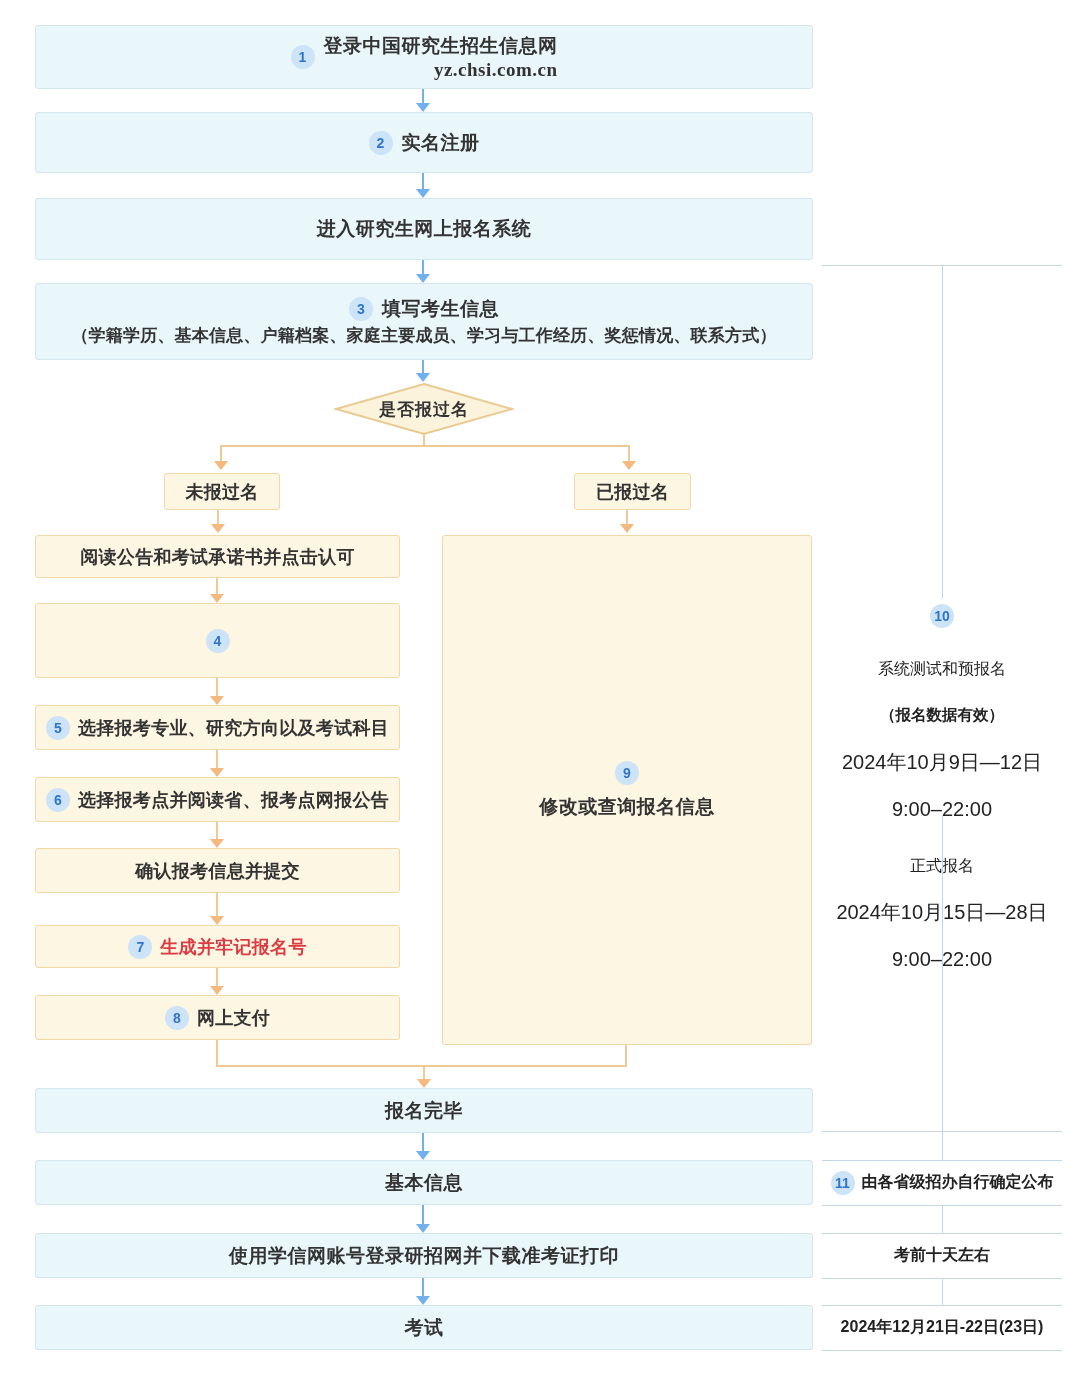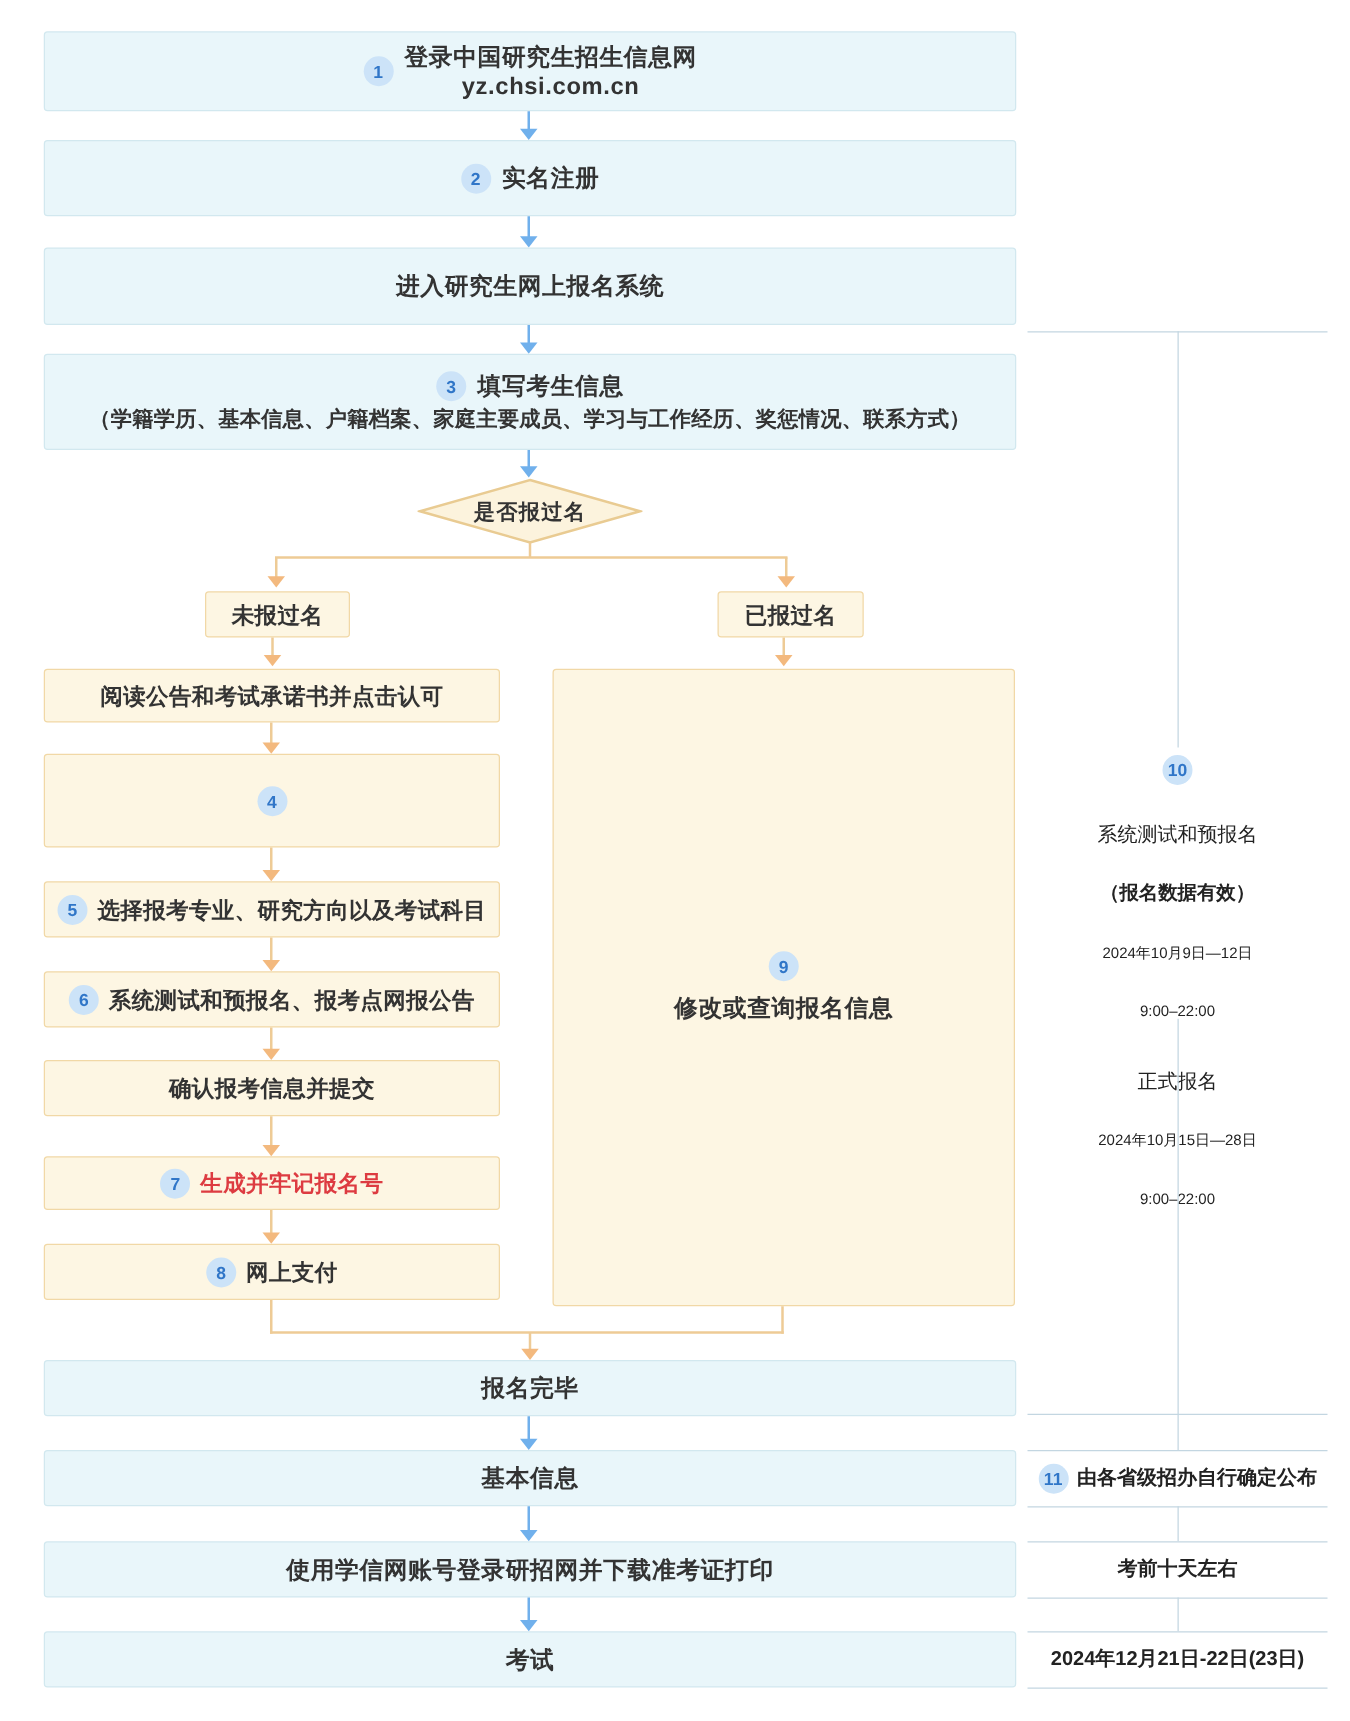--- a/index.html
+++ b/index.html
@@ -9,21 +9,21 @@
     overflow:hidden;
   }
   
   .box{position:absolute; box-sizing:border-box; display:flex; align-items:center; justify-content:center;}
   .box-blue{background:#e9f6fa; border:1px solid #d2e8ef; border-radius:3px;}
   .box-yellow{background:#fdf6e3; border:1.5px solid #f1d8a6; border-radius:3px;}
   .flow-text{font-size:19px; font-weight:600; color:#333; letter-spacing:.5px;}
   .flow-text-sm{font-size:18px; font-weight:600; color:#333; letter-spacing:.3px;}
   .detail-text{font-size:17px; font-weight:600; color:#333; letter-spacing:.2px;}
   .red{color:#dd3b41;}
-  .col{display:flex; flex-direction:column; align-items:center;}
+  .col{display:flex; flex-direction:column; align-items:flex-end;font-family:Liberation Serif, serif;}
   .row{display:flex; flex-direction:row; align-items:center; gap:9px;}
   
   .circle{
     width:24px; height:24px; border-radius:50%; background:#cce3f8; color:#3076c8;
     font-size:14px; font-weight:600; display:flex; align-items:center; justify-content:center;
     flex:0 0 auto;
   }
   
   .arrv{position:absolute; width:14px;}
   .arrv::before{content:""; position:absolute; top:0; bottom:8px; left:50%; width:2px; margin-left:-1px;}
@@ -38,21 +38,21 @@
   
   .pline{position:absolute; background:#c3d6e1;}
   
   #diamond-wrap{position:absolute; left:334px; top:382px; width:180px; height:54px;}
   #diamond-wrap .dtext{position:absolute; inset:0; display:flex; align-items:center; justify-content:center;
     font-size:17px; font-weight:700; color:#333; letter-spacing:1px;}
   
   .note-block{position:absolute; display:flex; flex-direction:column; align-items:center; text-align:center;}
   .note-title{font-size:16px; font-weight:400; color:#222; line-height:23px;}
   .note-sub{font-size:15.5px; font-weight:600; color:#222; line-height:24px;}
-  .note-line{font-size:12px; font-weight:500; color:#222; line-height:24px;}
+  .note-line{font-size:20px; font-weight:500; color:#222; line-height:24px;}
   .note-row{position:absolute; display:flex; align-items:center; justify-content:center; gap:7px;
     font-size:16px; font-weight:600; color:#222;}
 </style>
 </head>
 <body>
 
 <div id="stage">
 
   <div class="box box-blue" style="left:35px; top:25px; width:778px; height:64px;">
     <div class="row">
@@ -124,21 +124,21 @@
     <div class="row" style="gap:8px;">
       <span class="circle">5</span>
       <span class="flow-text-sm">选择报考专业、研究方向以及考试科目</span>
     </div>
   </div>
   <div class="arrv orange" style="left:210px; top:750px; height:27px;"></div>
 
   <div class="box box-yellow" style="left:35px; top:777px; width:365px; height:45px;">
     <div class="row" style="gap:8px;">
       <span class="circle">6</span>
-      <span class="flow-text-sm">系统测试和预报名、报考点网报公告</span>
+      <span class="flow-text-sm">选择报考点并阅读省、报考点网报公告</span>
     </div>
   </div>
   <div class="arrv orange" style="left:210px; top:822px; height:26px;"></div>
 
   <div class="box box-yellow" style="left:35px; top:848px; width:365px; height:45px;">
     <span class="flow-text-sm">确认报考信息并提交</span>
   </div>
   <div class="arrv orange" style="left:210px; top:893px; height:32px;"></div>
 
   <div class="box box-yellow" style="left:35px; top:925px; width:365px; height:43px;">

